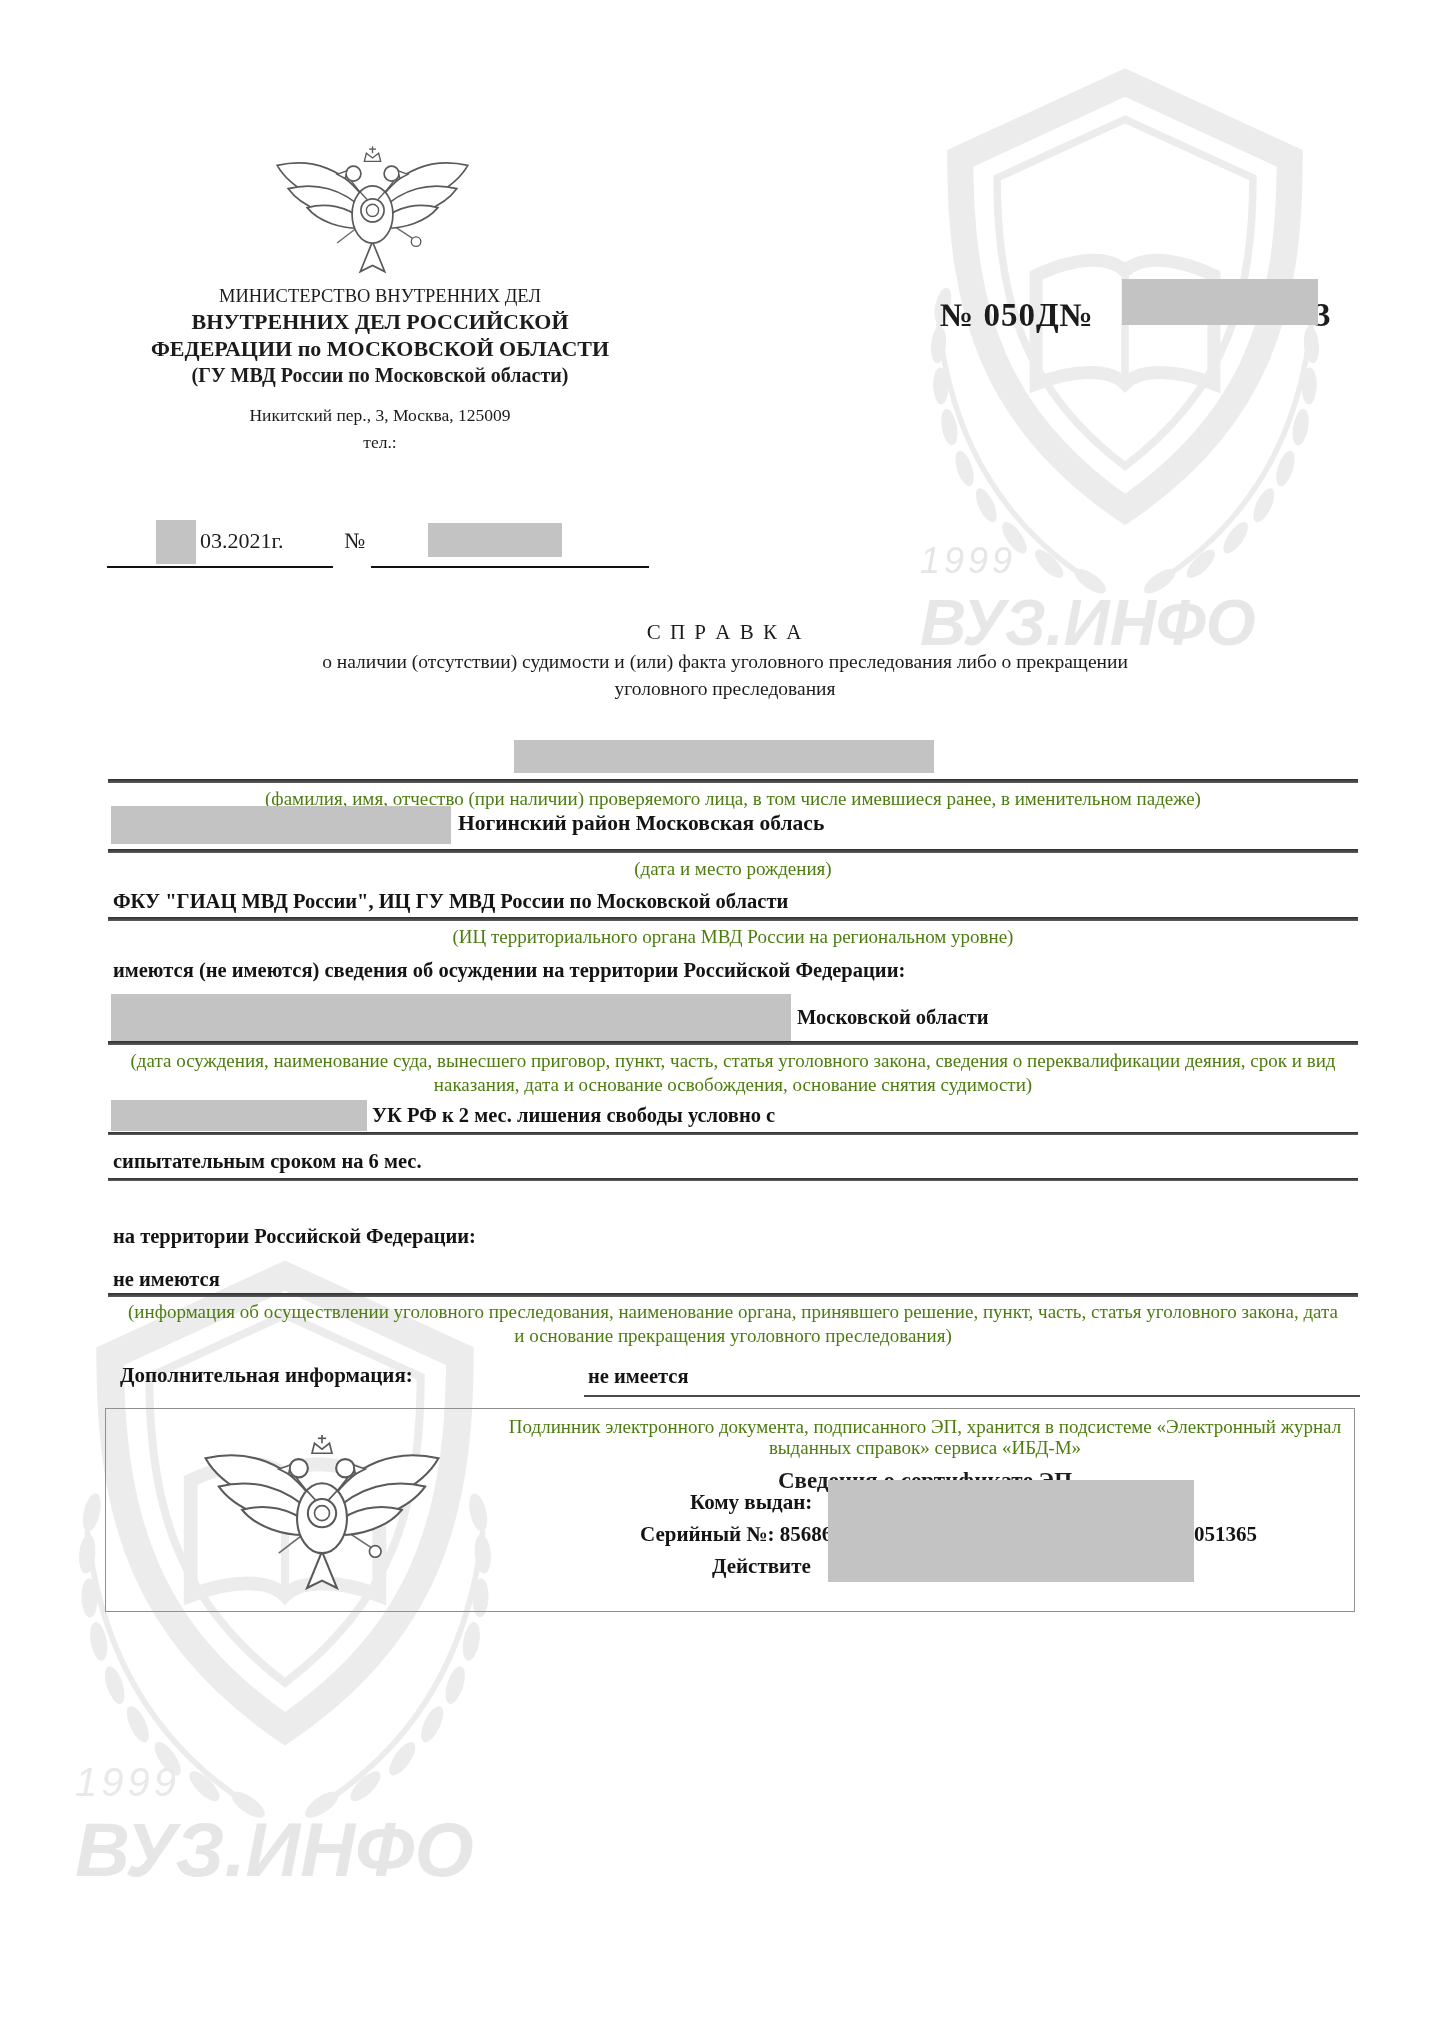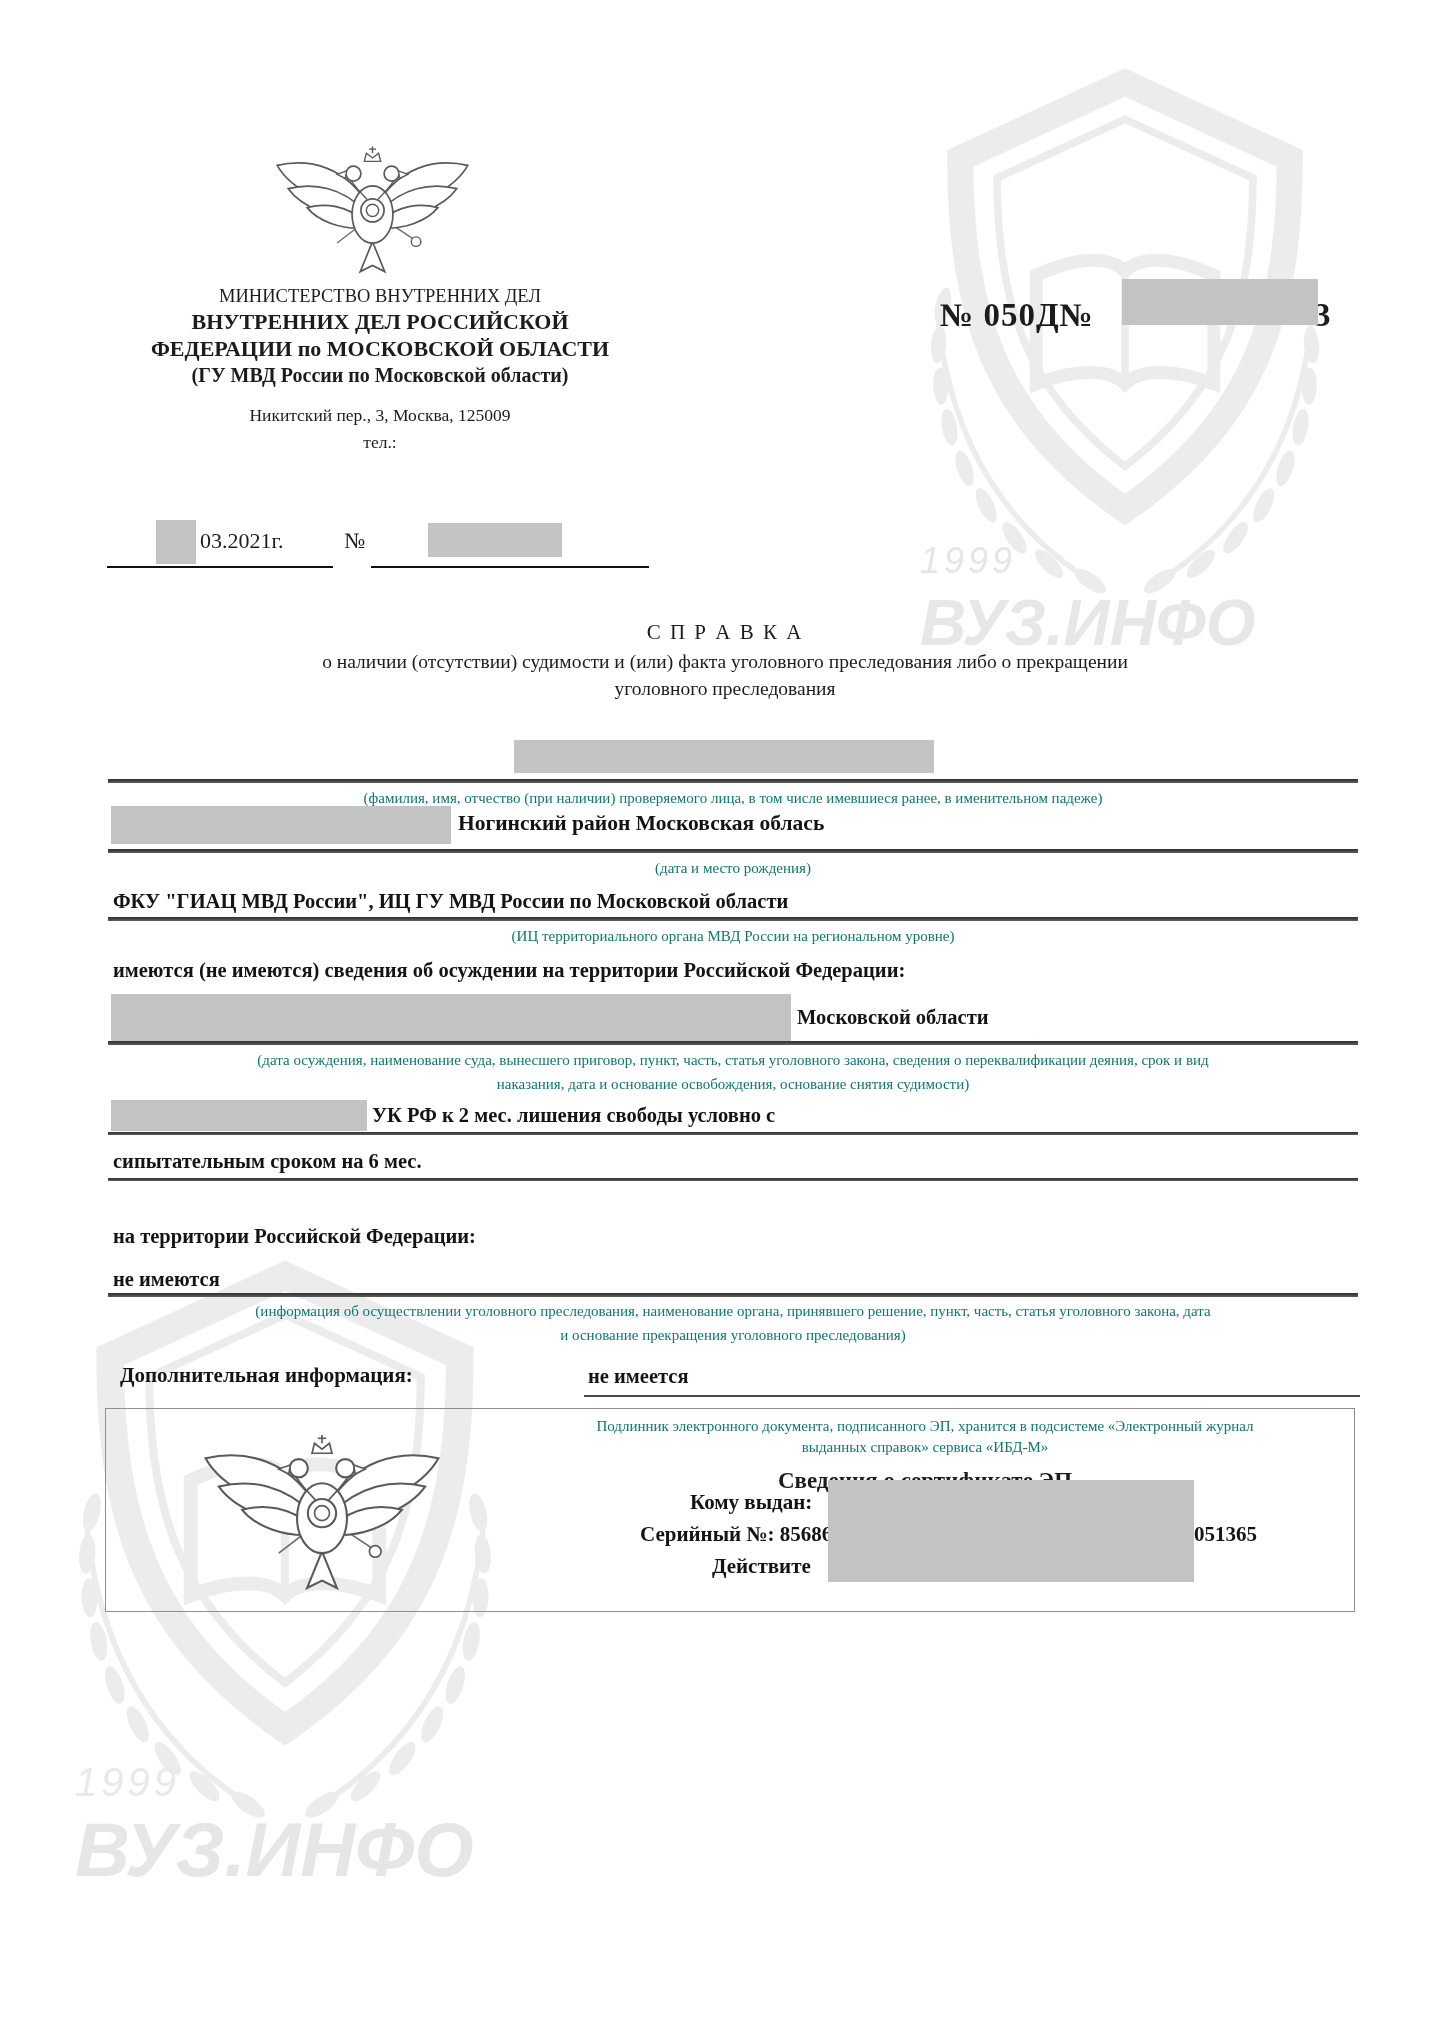--- a/index.html
+++ b/index.html
@@ -3,21 +3,21 @@
 <meta charset="utf-8">
 <style>
   html,body{margin:0;padding:0;background:#fff;}
   #page{position:relative;width:1440px;height:2038px;background:#ffffff;overflow:hidden;
         font-family:"Liberation Serif","DejaVu Serif",serif;color:#1c1c1c;}
   .abs{position:absolute;}
   .z1{z-index:1}.z2{z-index:2}.z3{z-index:3}
   .redact{background:#c3c3c3;}
   .rule{height:4px;background:linear-gradient(#2f2f2f,#5d5d5d);}
   .thinline{height:2px;background:#111;}
-  .cap{font-size:15px;line-height:21px;text-align:center;color:#0f766e;}
+  .cap{font-size:19px;line-height:21px;text-align:center;color:#4d7c0f;}
   .val{font-size:20.5px;line-height:26px;color:#141414;font-weight:bold;}
   .hdr-sm{font-size:18.5px;line-height:24px;}
   .hdr-bold{font-size:22px;line-height:27px;font-weight:bold;}
   .center{text-align:center;}
   .wm-sans{font-family:"Liberation Sans","DejaVu Sans",sans-serif;text-align:left;font-style:italic;}
   .docnum{font-size:33px;font-weight:bold;letter-spacing:1px;margin-top:14px;}
   svg.icon{display:block;}
 </style>
 </head>
 <body>

